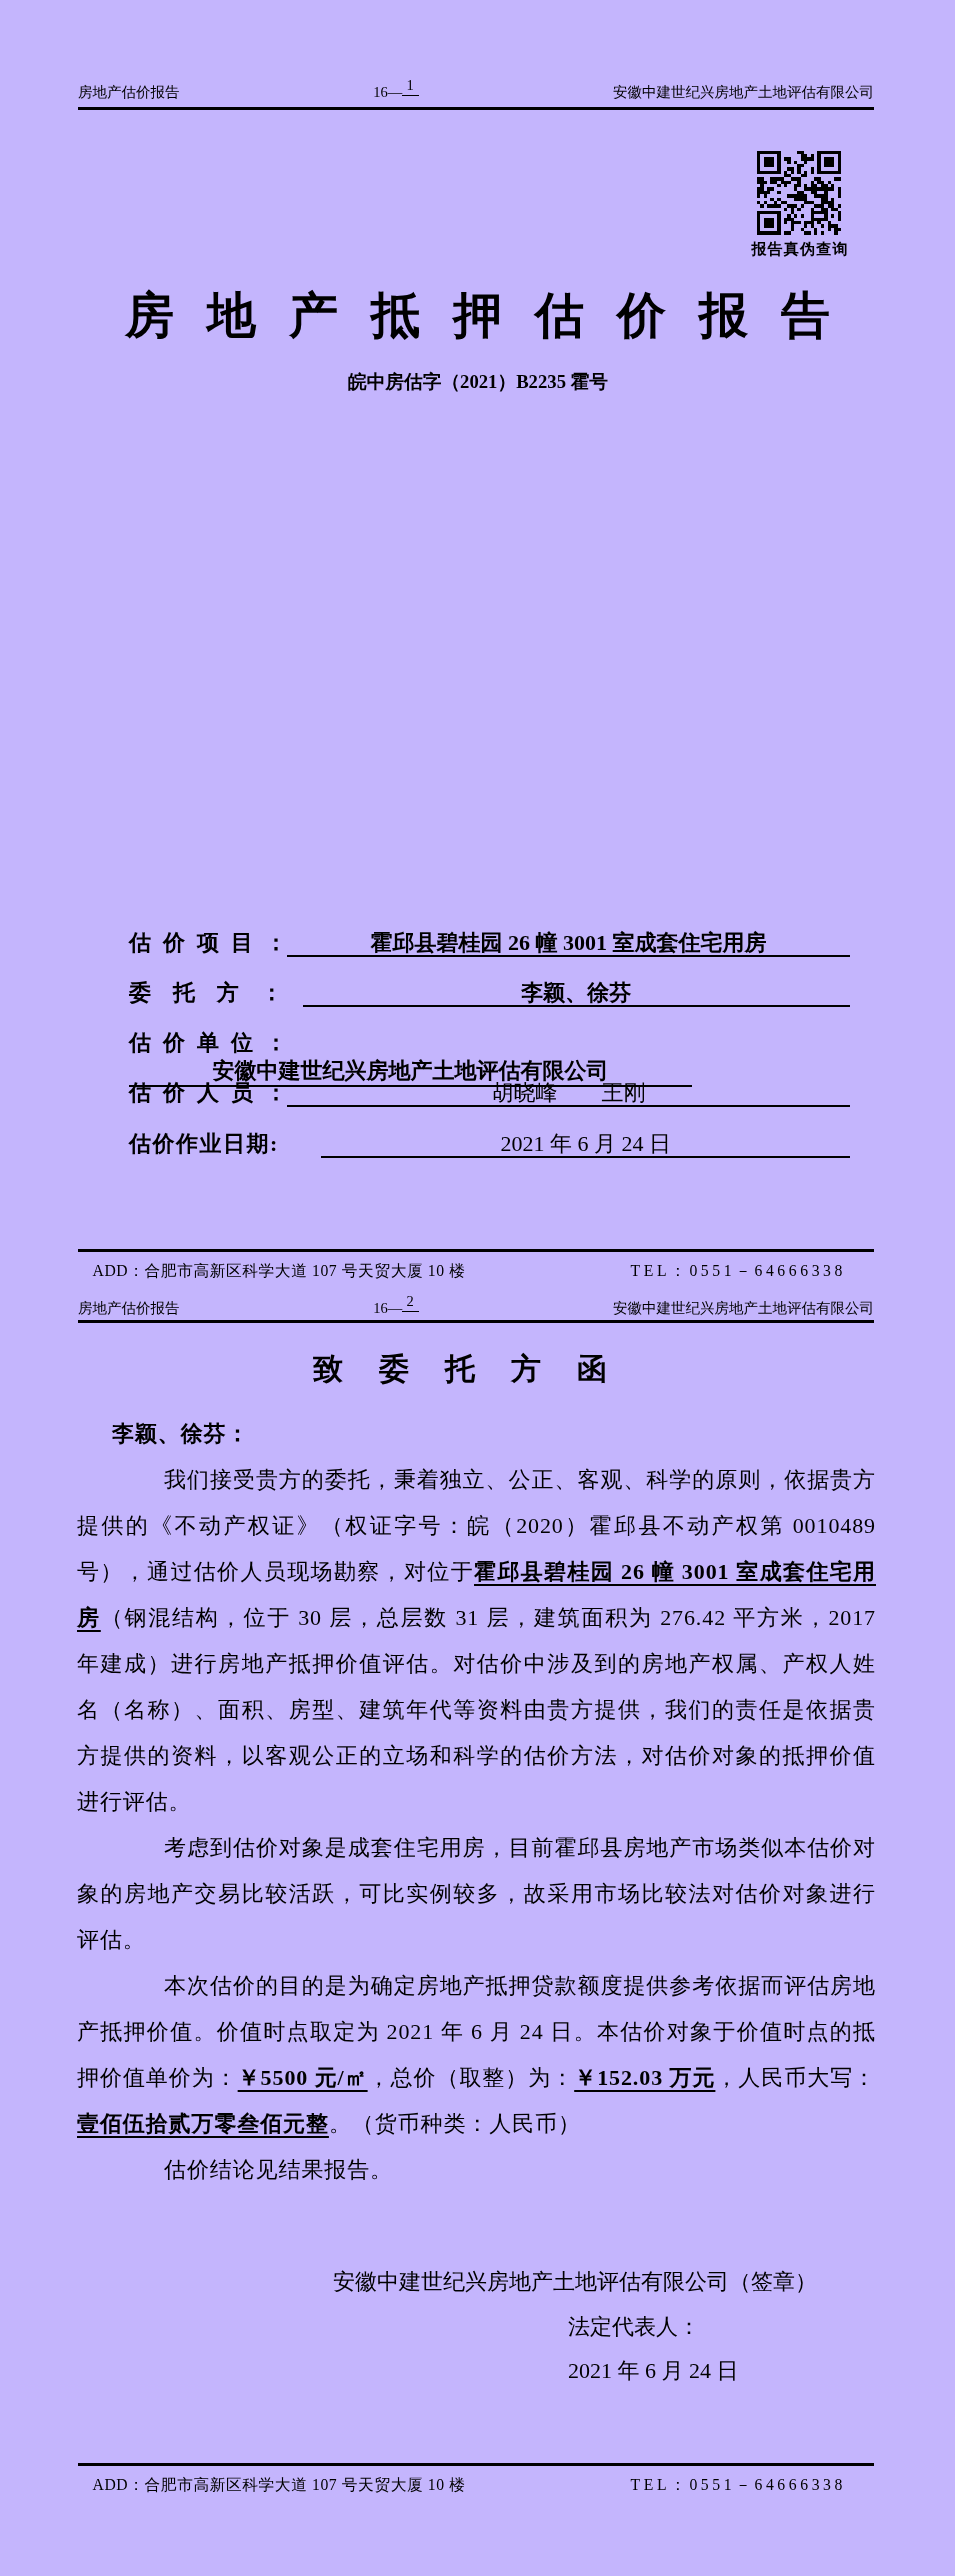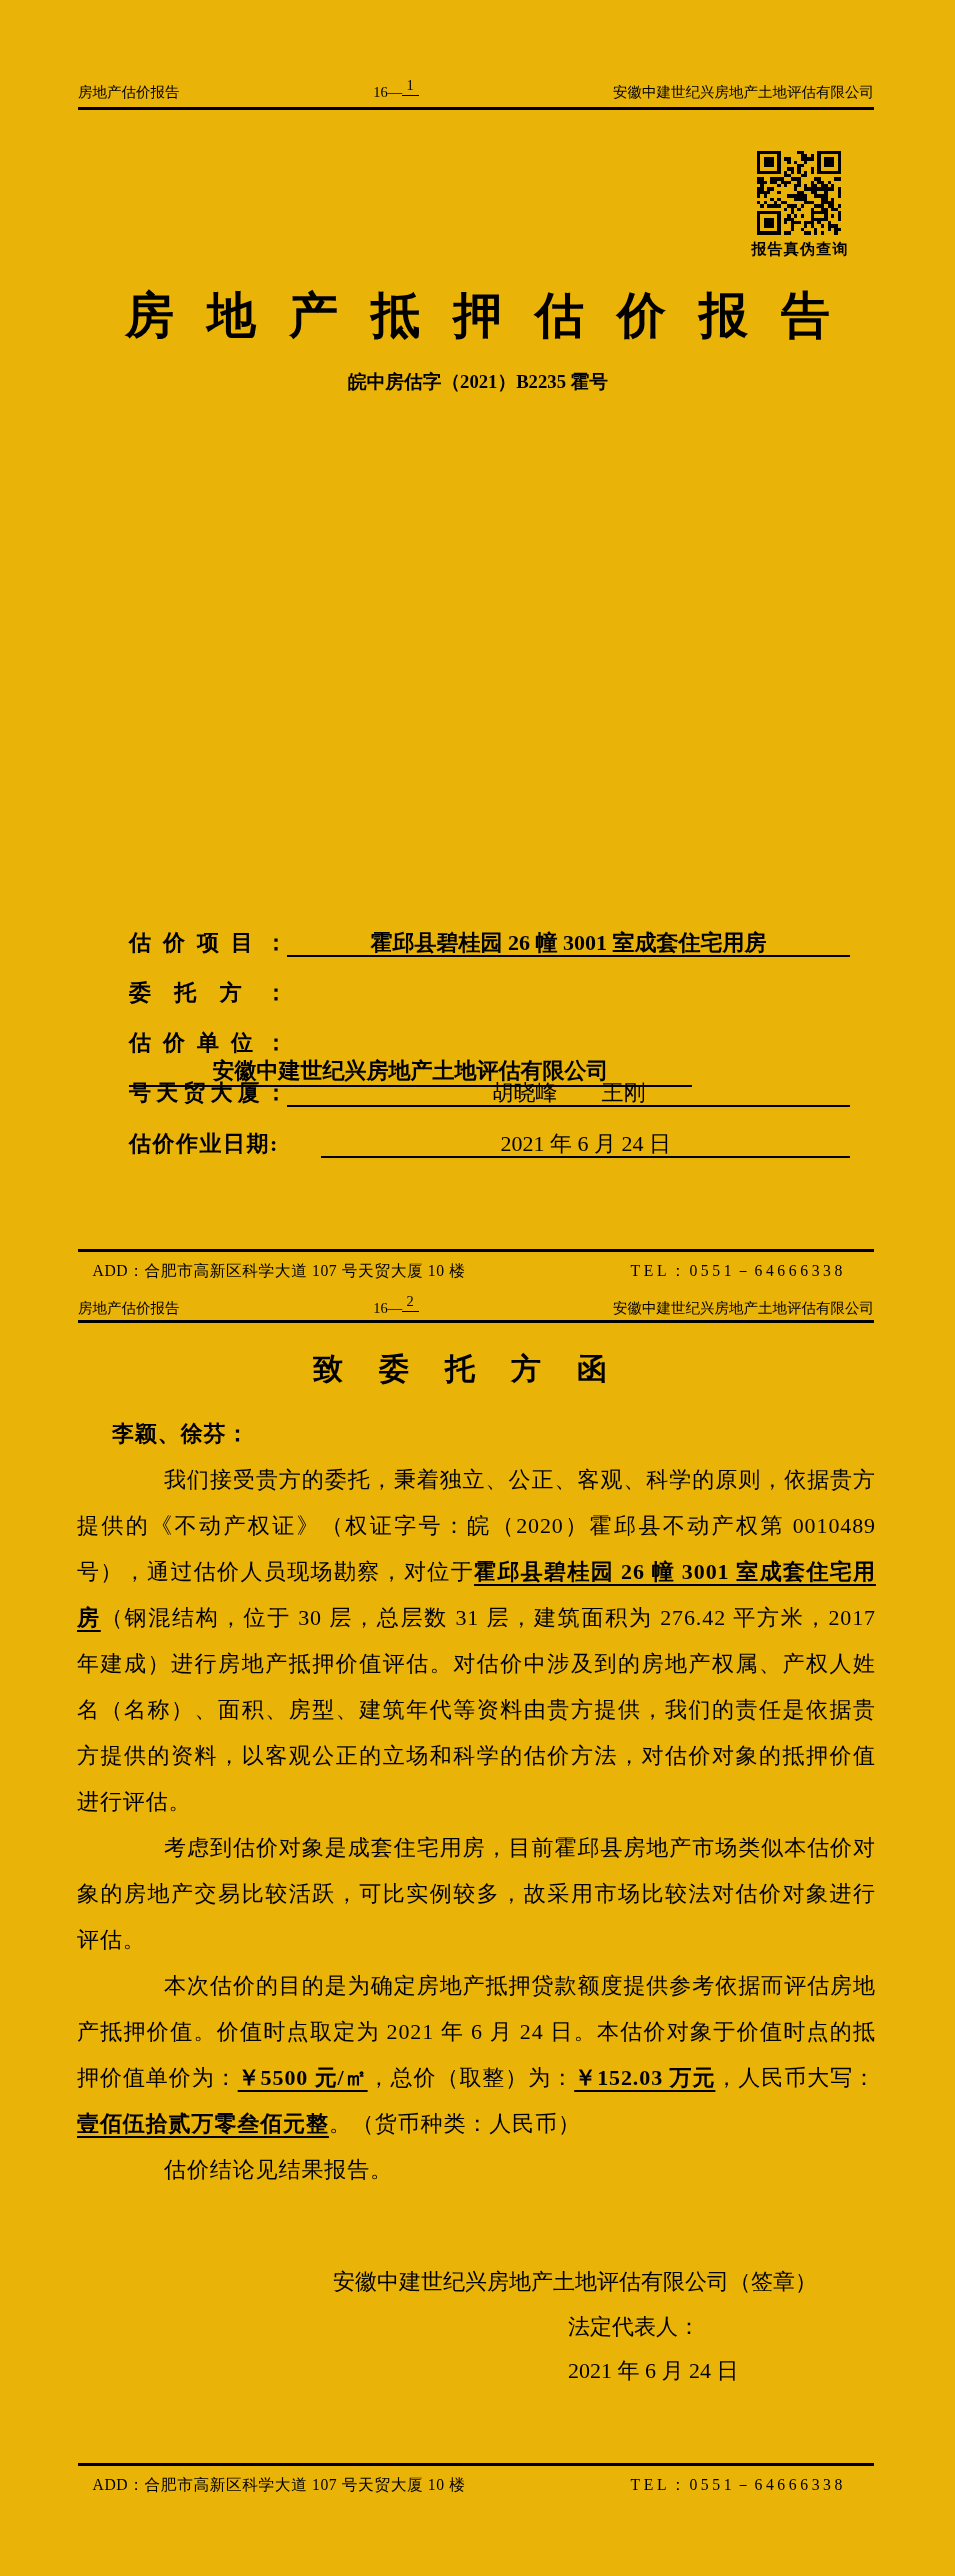--- a/index.html
+++ b/index.html
@@ -1,18 +1,18 @@
 <!DOCTYPE html>
 <html style="font-size:9.6px"><head>
 <meta charset="utf-8">
 <style>
   html,body{margin:0;padding:0;background:#ffffff;}
   .page{
     position:relative;width:956px;height:2576px;margin:0 auto;
-    background:#eab308;color:#000;
+    background:#c4b5fd;color:#000;
     font-family:"Liberation Serif","DejaVu Serif",serif;
     overflow:hidden;
   }
   .abs{position:absolute;}
   
   .hdr-row{left:78px;width:796px;display:flex;justify-content:space-between;align-items:flex-start;font-size:14.5px;line-height:18px;}
   .pgno{white-space:nowrap;}
   .pg-sup{display:inline-block;position:relative;top:-6.6px;border-bottom:1.8px solid #000;padding:0 5.4px 0.6px 4.2px;font-size:14.5px;}
   .hline{left:78px;width:796px;height:3px;background:#000;}
   .ftr-row{left:78px;width:796px;display:flex;justify-content:space-between;font-size:15.7px;line-height:19px;padding:0;}
@@ -356,27 +356,28 @@
 
   <div class="abs main-title">房地产抵押估价报告</div>
   <div class="abs doc-number">皖中房估字（2021）B2235 霍号</div>
 
   <div class="abs field-row" style="top:929px;">
     <div class="field-label">估价项目：</div>
     <div class="field-value val-bold">霍邱县碧桂园 26 幢 3001 室成套住宅用房</div>
   </div>
   <div class="abs field-row" style="top:979px;gap:20px;">
     <div class="field-label">委托方：</div>
+    <div class="field-value val-bold">李颖、徐芬</div>
   </div>
   <div class="abs field-row" style="top:1029px;flex-direction:column;">
     <div class="field-label">估价单位：</div>
     <div class="field-value val-bold">安徽中建世纪兴房地产土地评估有限公司</div>
   </div>
   <div class="abs field-row" style="top:1079px;">
-    <div class="field-label">号天贸大厦：</div>
+    <div class="field-label">估价人员：</div>
     <div class="field-value">胡晓峰　　王刚</div>
   </div>
   <div class="abs field-row" style="top:1130px;gap:44px;">
     <div class="field-label">估价作业日期:</div>
     <div class="field-value">2021 年 6 月 24 日</div>
   </div>
 
   <div class="abs hline" style="top:1249px;"></div>
   <div class="abs ftr-row" style="top:1261px;">
     <span class="addr">ADD：合肥市高新区科学大道 107 号天贸大厦 10 楼</span>

